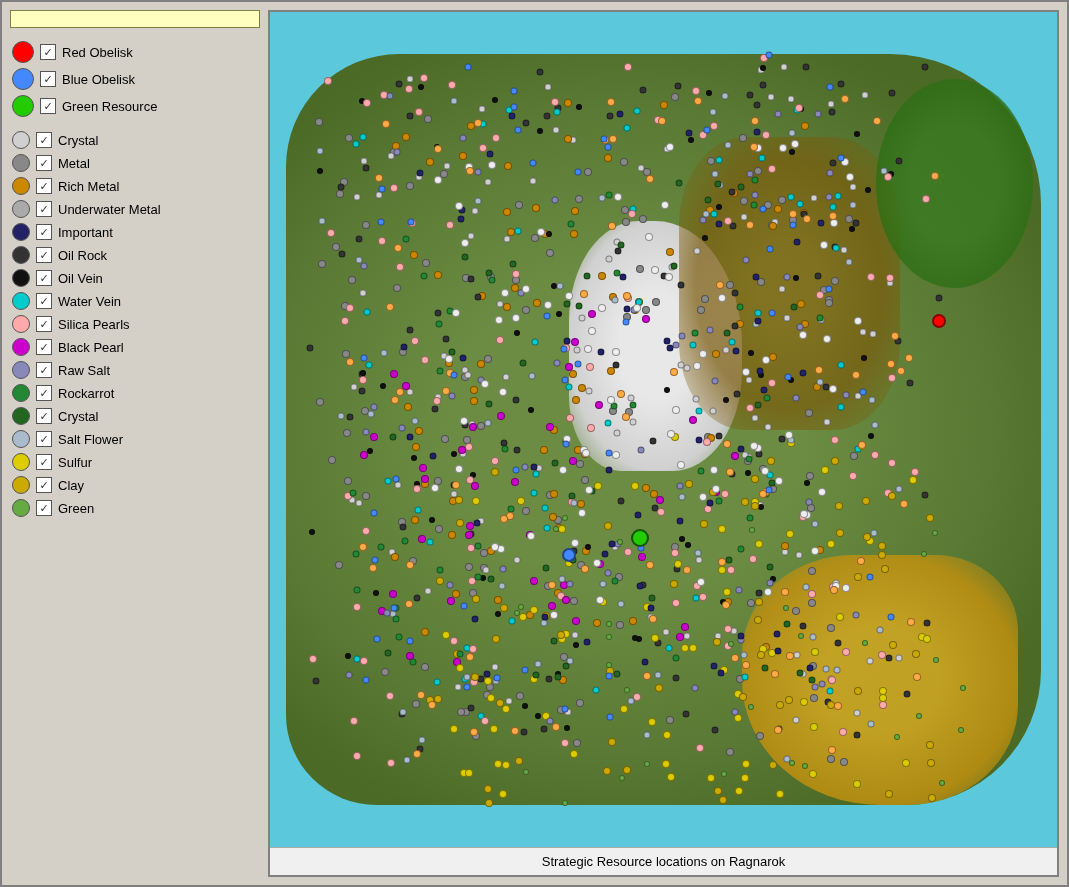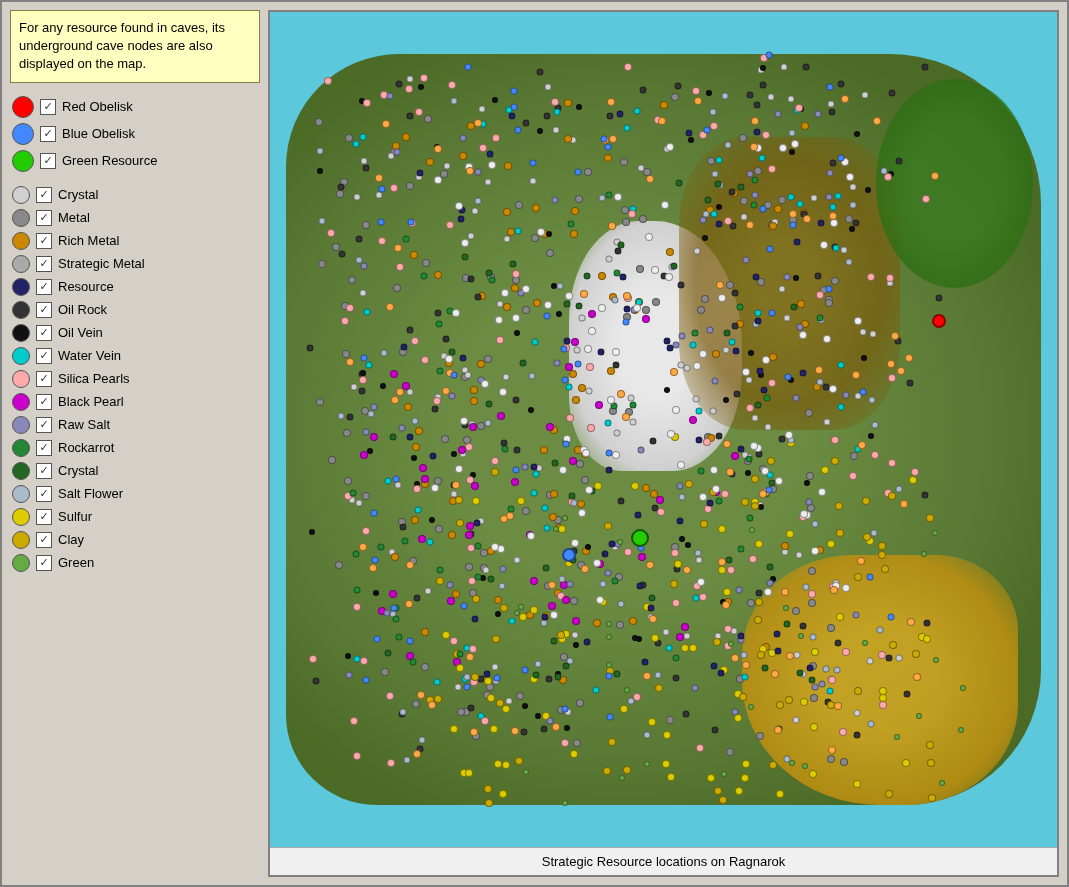--- a/index.html
+++ b/index.html
@@ -170,21 +170,20 @@
       height: 6px;
     }
   </style>
 </head>
 <body>
 
 <div class="main-container">
 
   <div class="sidebar">
     <div class="notice-box">
-      <div class="notice-text">For any resource found in caves, its underground cave nodes are also displayed on the map.</div>
     </div>
     <div class="legend-items" id="legend-container">
 
     <div class="legend-item">
           <div class="color-dot large" style="background: rgb(255, 0, 0);"></div>
           <div class="checkbox-icon">✓</div>
           <span class="legend-label">Red Obelisk</span>
         </div>
         <div class="legend-item">
           <div class="color-dot large" style="background: rgb(68, 136, 255);"></div>
@@ -208,26 +207,26 @@
           <span class="legend-label">Metal</span>
         </div>
         <div class="legend-item">
           <div class="color-dot" style="background: rgb(204, 136, 0);"></div>
           <div class="checkbox-icon">✓</div>
           <span class="legend-label">Rich Metal</span>
         </div>
         <div class="legend-item">
           <div class="color-dot" style="background: rgb(170, 170, 170);"></div>
           <div class="checkbox-icon">✓</div>
-          <span class="legend-label">Strategic Metal</span>
+          <span class="legend-label">Underwater Metal</span>
         </div>
         <div class="legend-item">
           <div class="color-dot" style="background: rgb(34, 34, 102);"></div>
           <div class="checkbox-icon">✓</div>
-          <span class="legend-label">Resource</span>
+          <span class="legend-label">Important</span>
         </div>
         <div class="legend-item">
           <div class="color-dot" style="background: rgb(51, 51, 51);"></div>
           <div class="checkbox-icon">✓</div>
           <span class="legend-label">Oil Rock</span>
         </div>
         <div class="legend-item">
           <div class="color-dot" style="background: rgb(17, 17, 17);"></div>
           <div class="checkbox-icon">✓</div>
           <span class="legend-label">Oil Vein</span>

